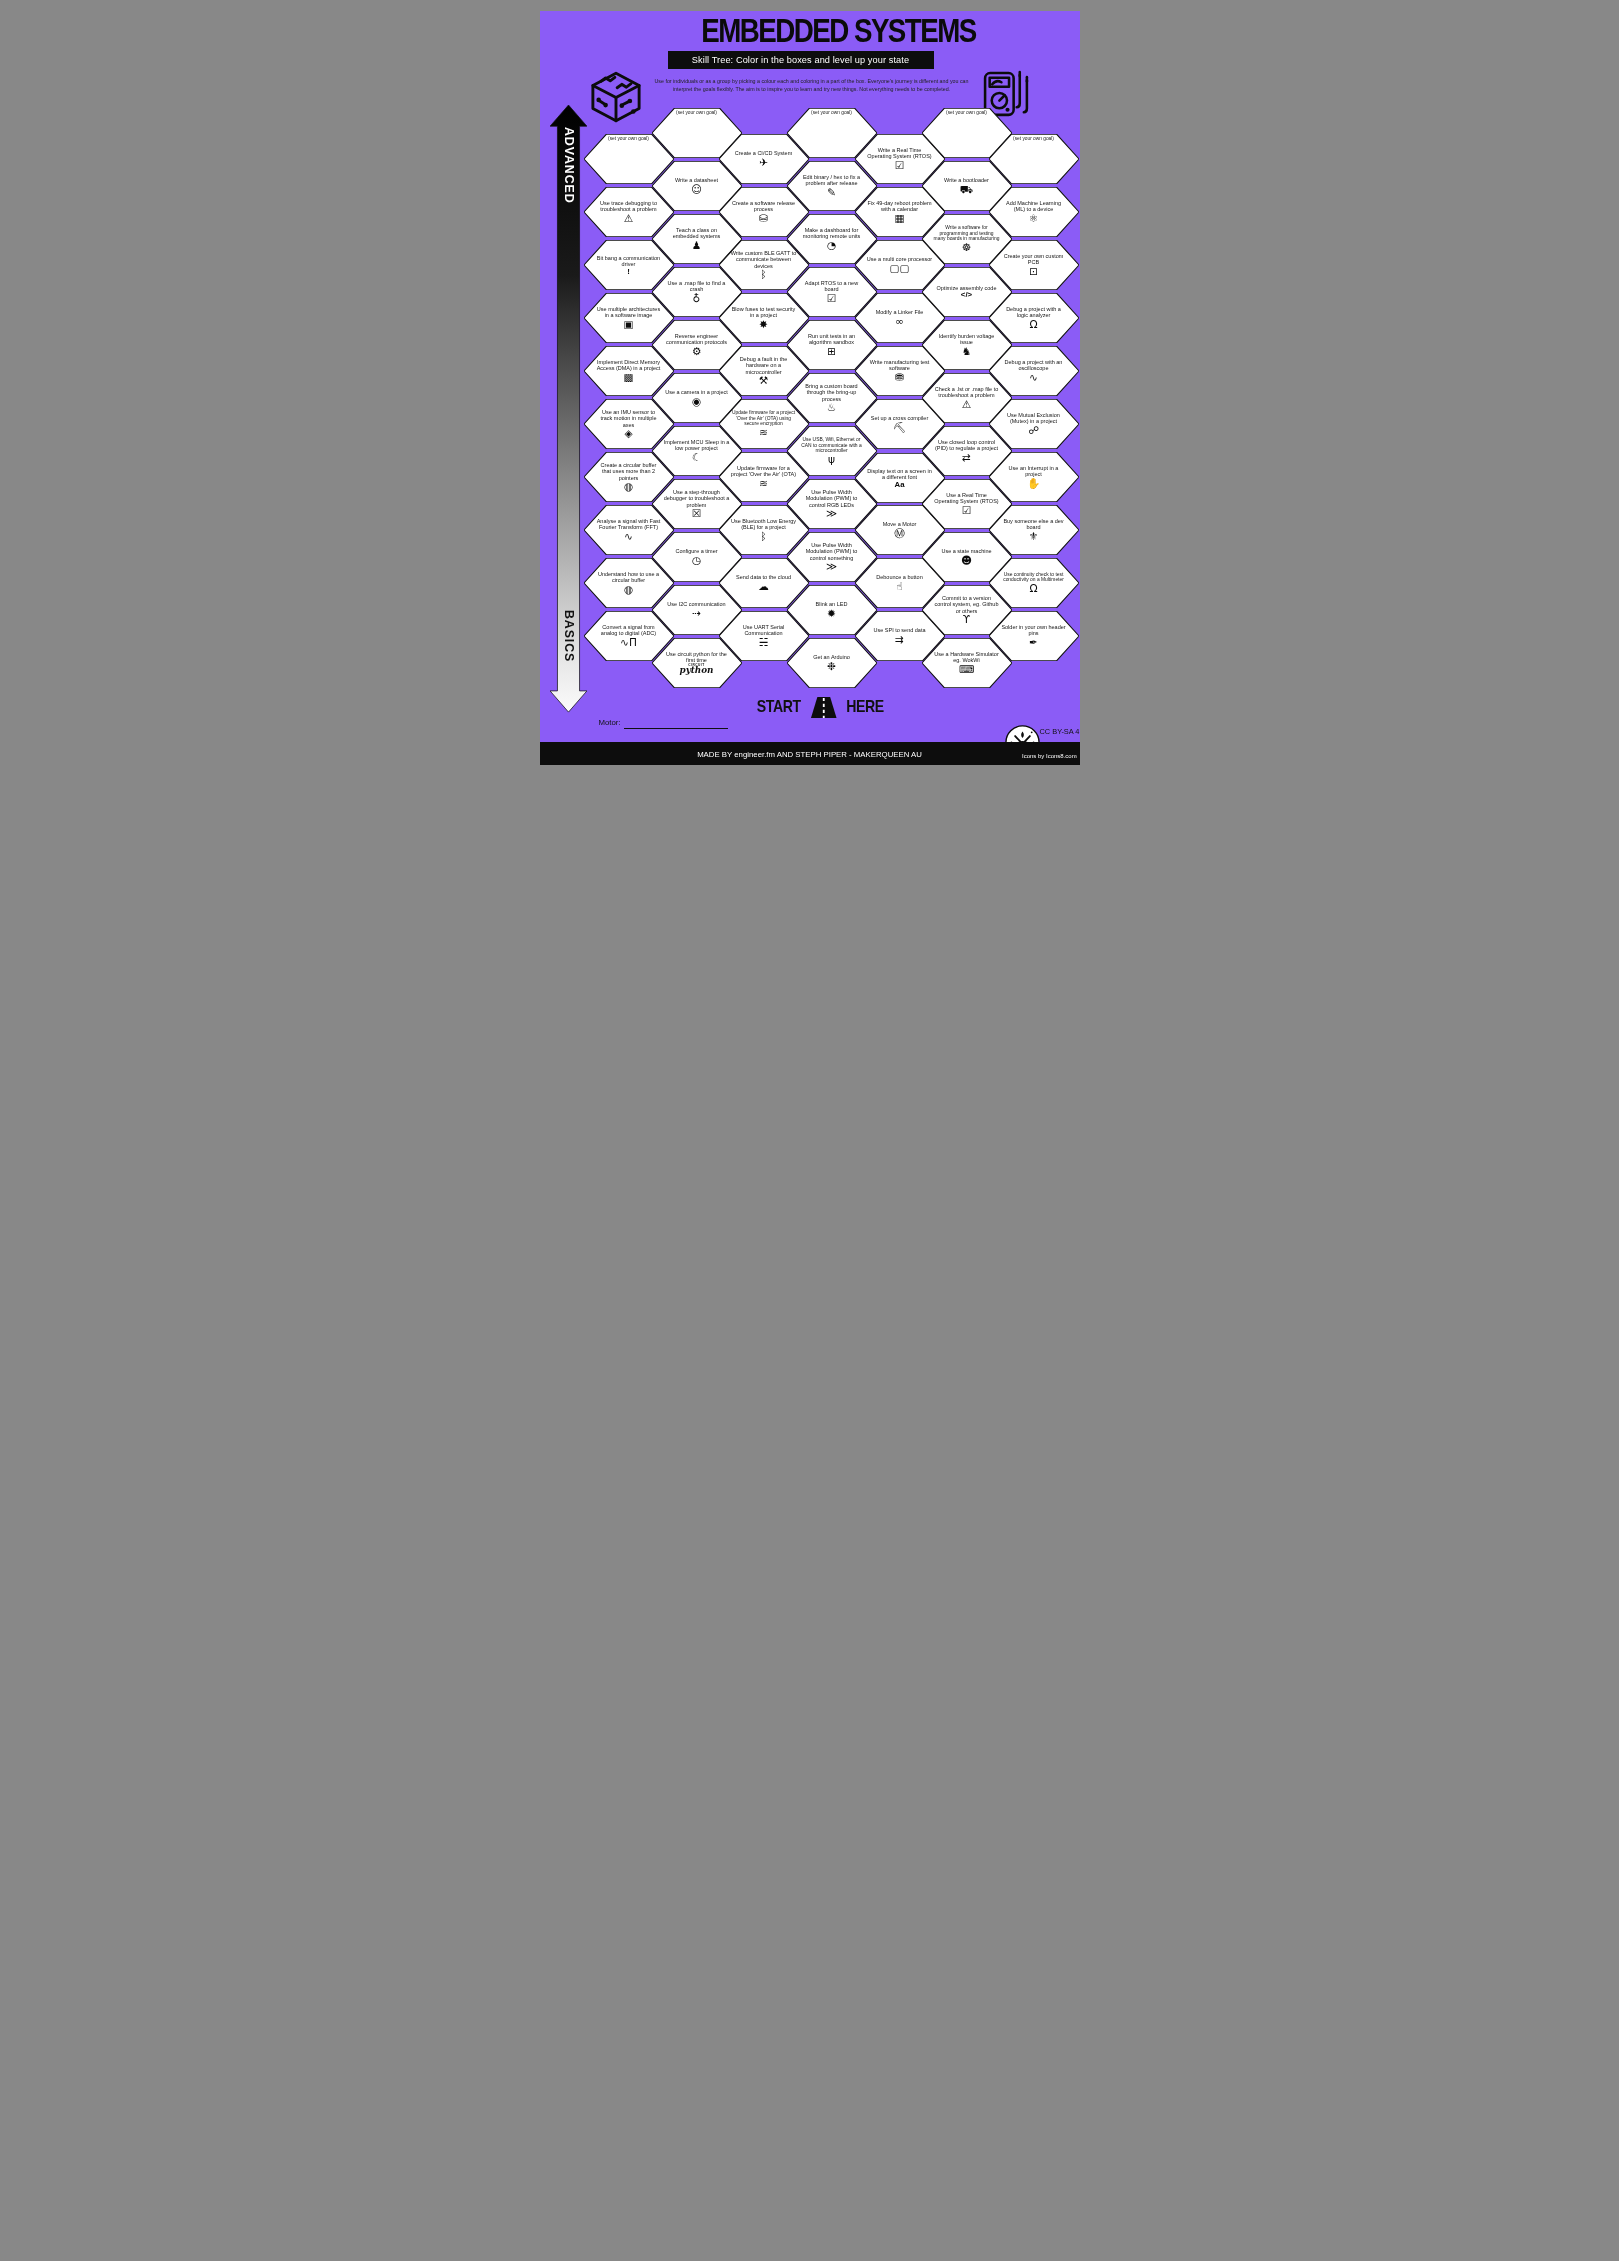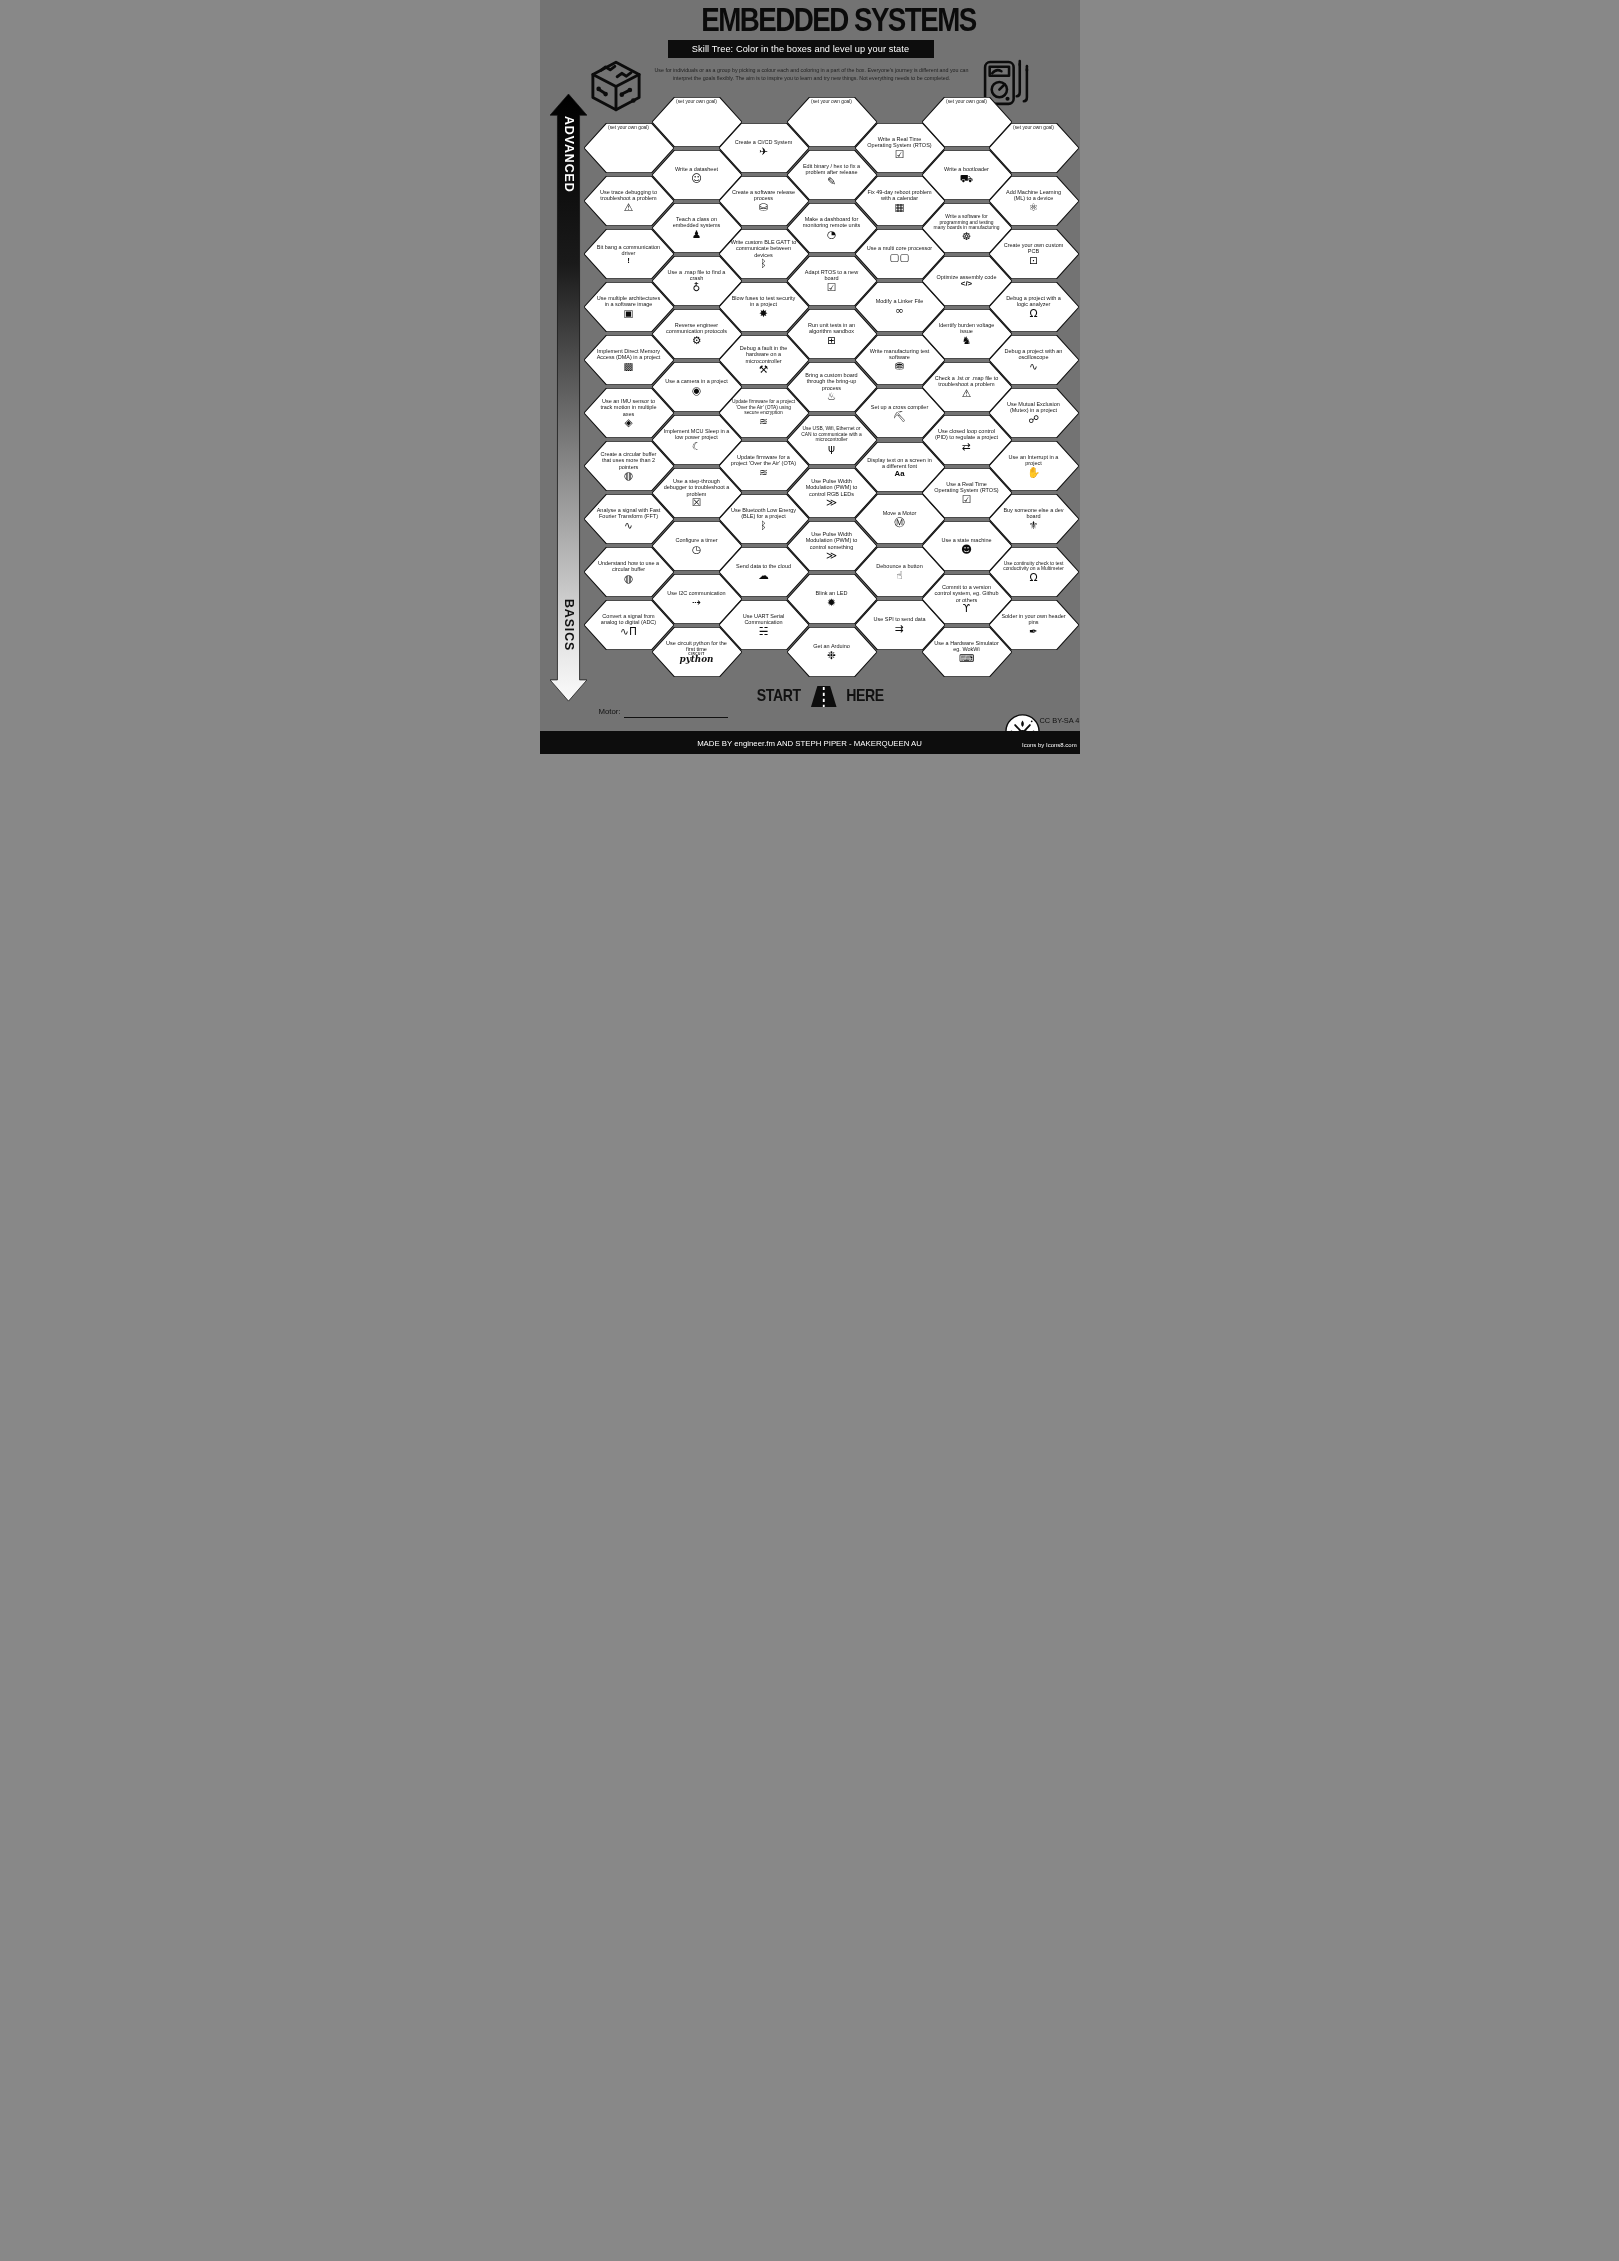--- a/index.html
+++ b/index.html
@@ -1,16 +1,16 @@
 <!DOCTYPE html>
 <html style="font-size:7.4px"><head>
 <meta charset="utf-8">
 <style>
   html,body{margin:0;padding:0;background:#888;}
-  .page{position:relative;width:540px;height:754px;background:#737373;margin:0 auto;
+  .page{position:relative;width:540px;height:754px;background:#8b5cf6;margin:11px auto;
         font-family:"Liberation Sans",sans-serif;color:#111;overflow:hidden;}
   
   .title{position:absolute;left:84px;top:0.9px;width:429px;text-align:center;
          font-size:33px;font-weight:900;letter-spacing:-1.8px;white-space:nowrap;
          transform:scaleX(.84);transform-origin:center;color:#0b0b0b;}
   .subtitle-box{position:absolute;left:128px;top:40px;width:266px;height:18.4px;background:#0d0d0d;
          display:flex;align-items:center;justify-content:center;}
   .subtitle-box span{color:#fff;font-size:9.2px;font-weight:400;letter-spacing:0.1px;white-space:nowrap;}
   .intro{position:absolute;left:90px;top:67px;width:364px;text-align:center;
          font-size:5.3px;line-height:1.5;color:#222;}

